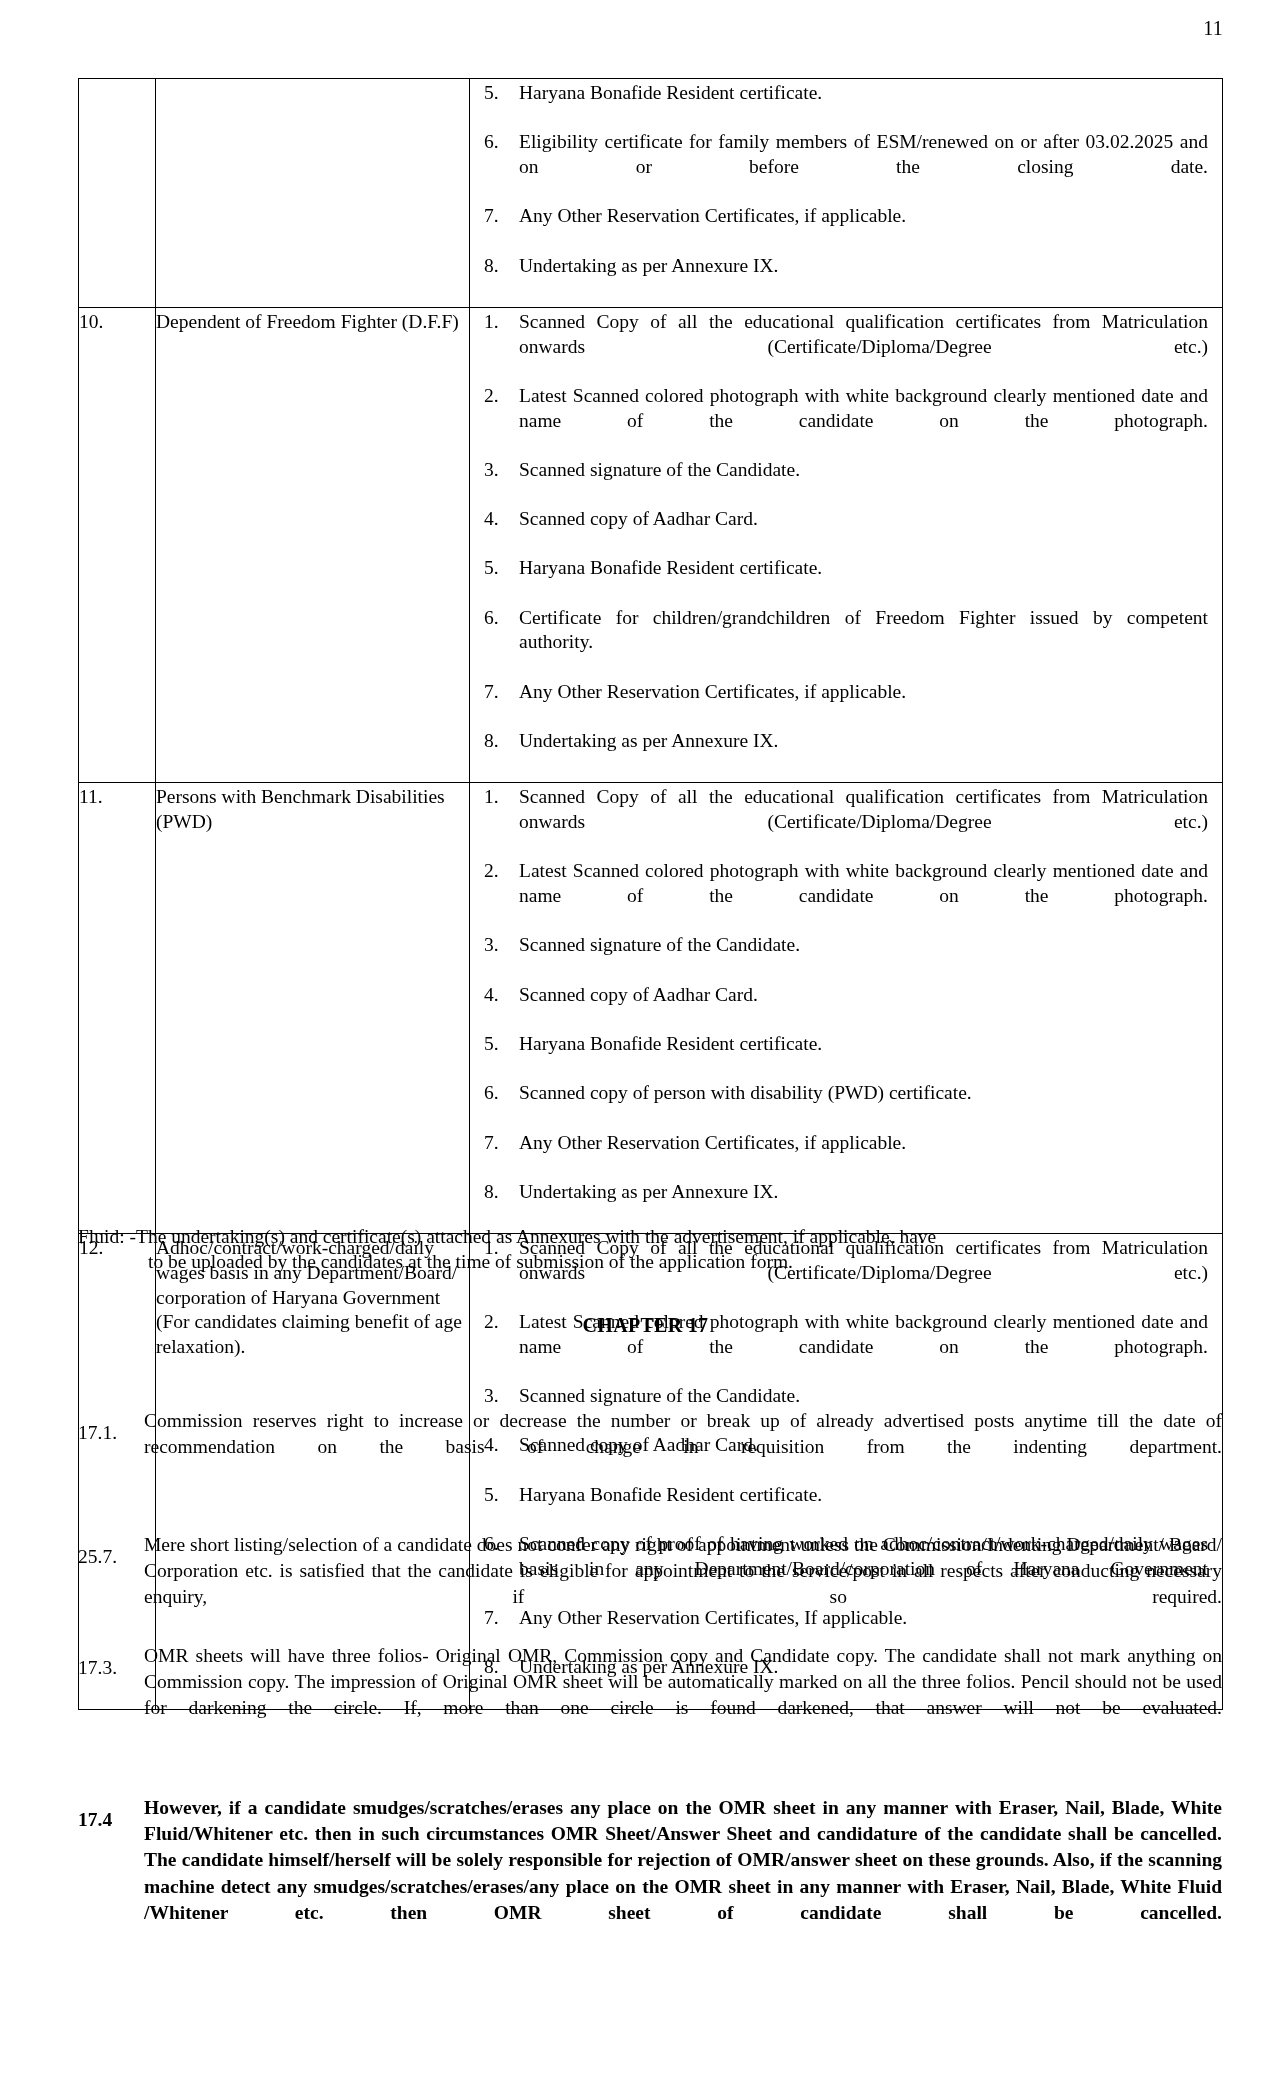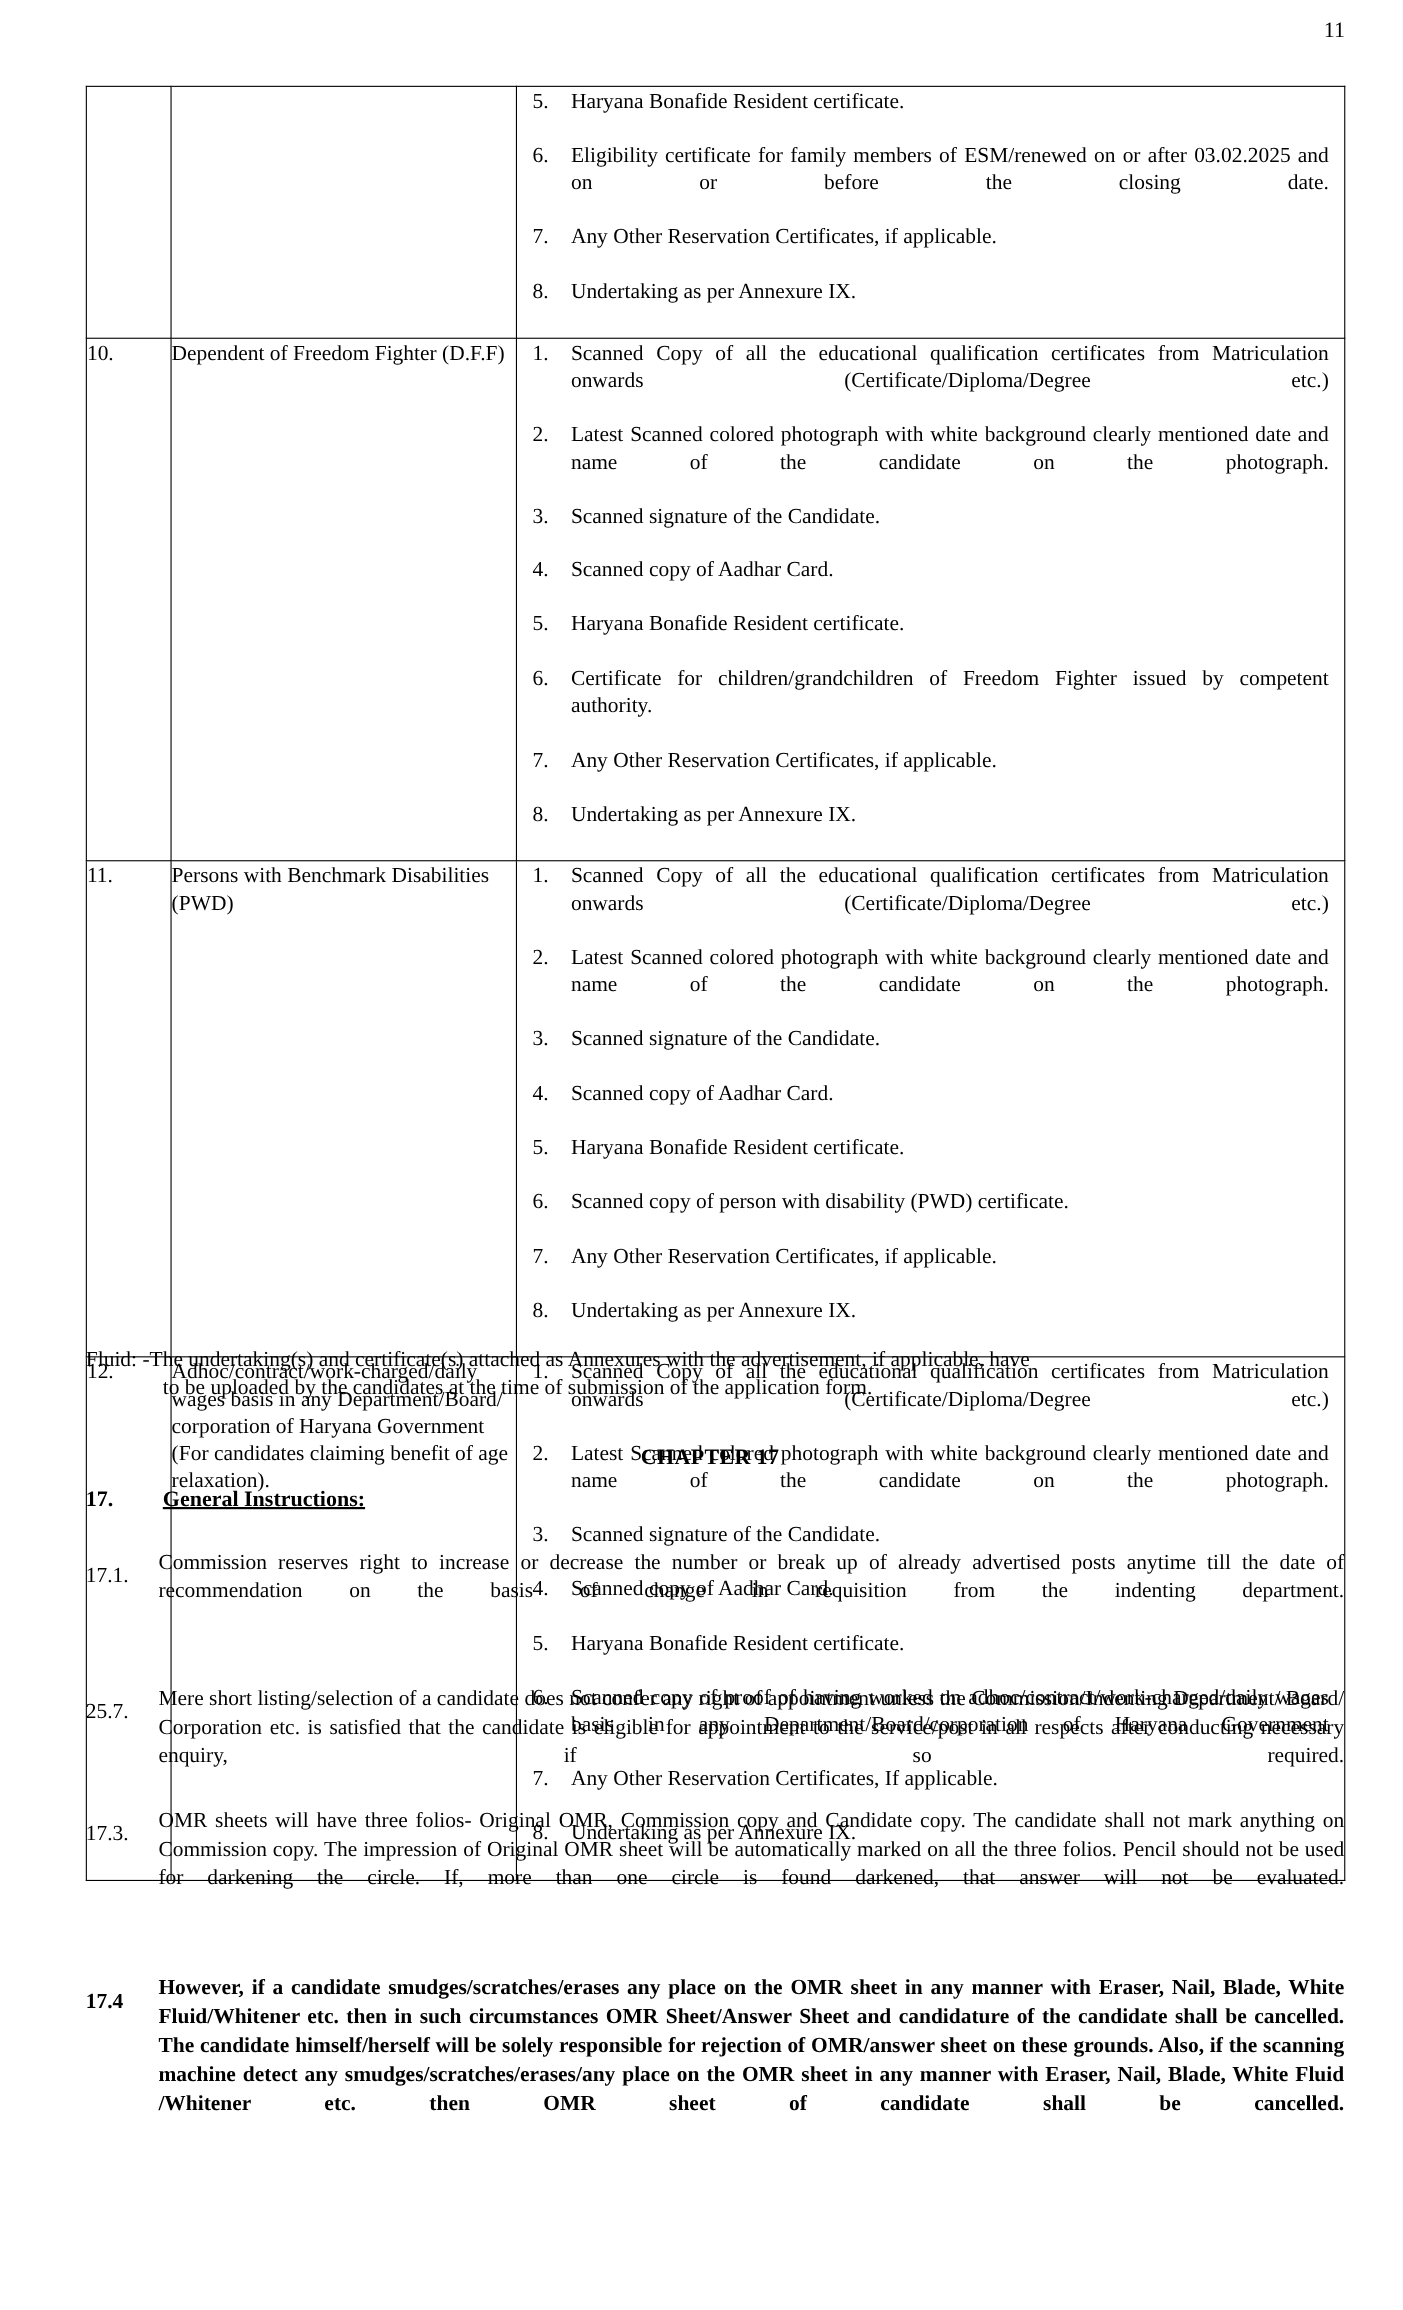--- a/index.html
+++ b/index.html
@@ -359,23 +359,20 @@
     </tbody>
   </table>
 
   <div class="note">
     <span class="note-first-line"><span class="note-label">Fluid: -</span><span>The undertaking(s) and certificate(s) attached as Annexures with the advertisement, if applicable, have</span></span>
     <span class="note-body">to be uploaded by the candidates at the time of submission of the application form.</span>
   </div>
 
   <div class="chapter-title">CHAPTER 17</div>
 
-  <div class="section-head">
-    <span class="sec-num">17.</span><span class="sec-title">General Instructions:</span>
-  </div>
 
   <div class="para" id="p171">
     <span class="pnum">17.1.</span>
     <span class="ptext">Commission reserves right to increase or decrease the number or break up of already advertised posts anytime till the date of recommendation on the basis of change in requisition from the indenting department.</span>
   </div>
 
   <div class="para" id="p172">
     <span class="pnum">25.7.</span>
     <span class="ptext">Mere short listing/selection of a candidate does not confer any right of appointment unless the Commission/Indenting Department/ Board/ Corporation etc.  is satisfied that the candidate is eligible for appointment to the service/post in all respects after conducting necessary enquiry, if so required.</span>
   </div>

